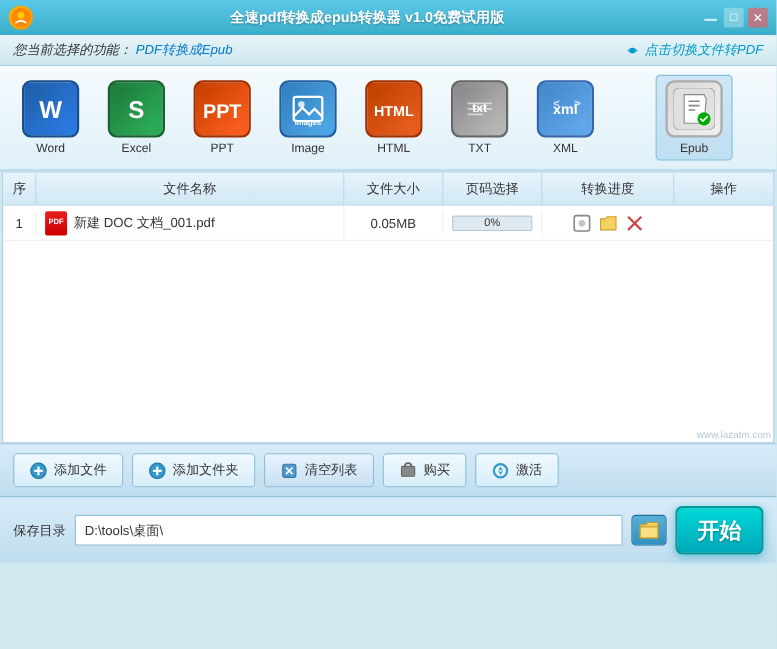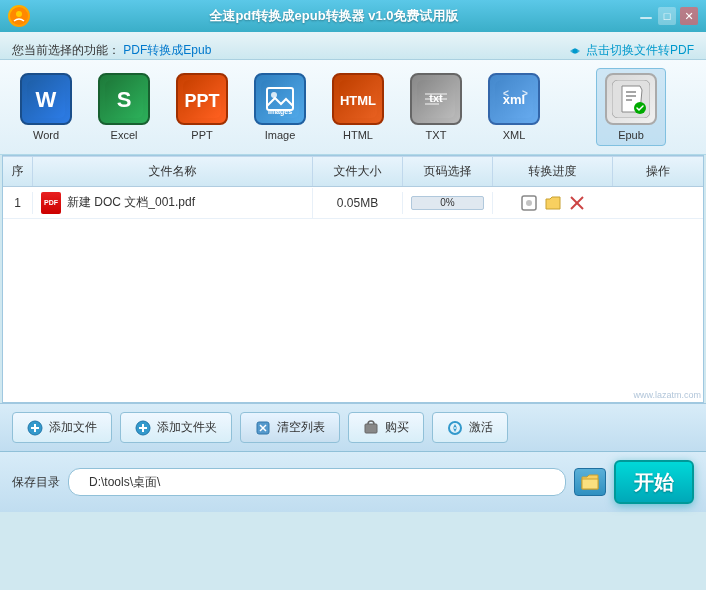--- a/index.html
+++ b/index.html
@@ -50,24 +50,25 @@
       display: flex; align-items: center; justify-content: center;
       font-size: 11px;
     }
     .title-btn.close { background: rgba(255,80,80,0.6); }
 
     
     .sub-header {
       background: linear-gradient(to bottom, #e8f4f8, #cce8f0);
       height: 28px;
       display: flex;
-      align-items: flex-end;
+      align-items: center;
       justify-content: space-between;
       padding: 0 12px;
       border-bottom: 1px solid #aad0e0;
+      font-style: italic;
     }
     .sub-header-left {
       font-size: 12px;
       color: #333;
     }
     .sub-header-link {
       color: #0078cc;
       text-decoration: none;
     }
     .sub-header-right {
@@ -254,22 +255,22 @@
     }
     .save-label {
       font-size: 12px;
       color: #333;
       white-space: nowrap;
     }
     .save-input {
       flex: 1;
       height: 28px;
       border: 1px solid #90c0d8;
-      border-radius: 12px;
-      padding: 0 20px;
+      border-radius: 1px;
+      padding: 0 8px;
       background: white;
       font-size: 12px;
       color: #333;
     }
     .folder-btn {
       width: 32px; height: 28px;
       background: linear-gradient(to bottom, #5ab0d8, #3090c0);
       border: 1px solid #2070a0;
       border-radius: 4px;
       display: flex; align-items: center; justify-content: center;

